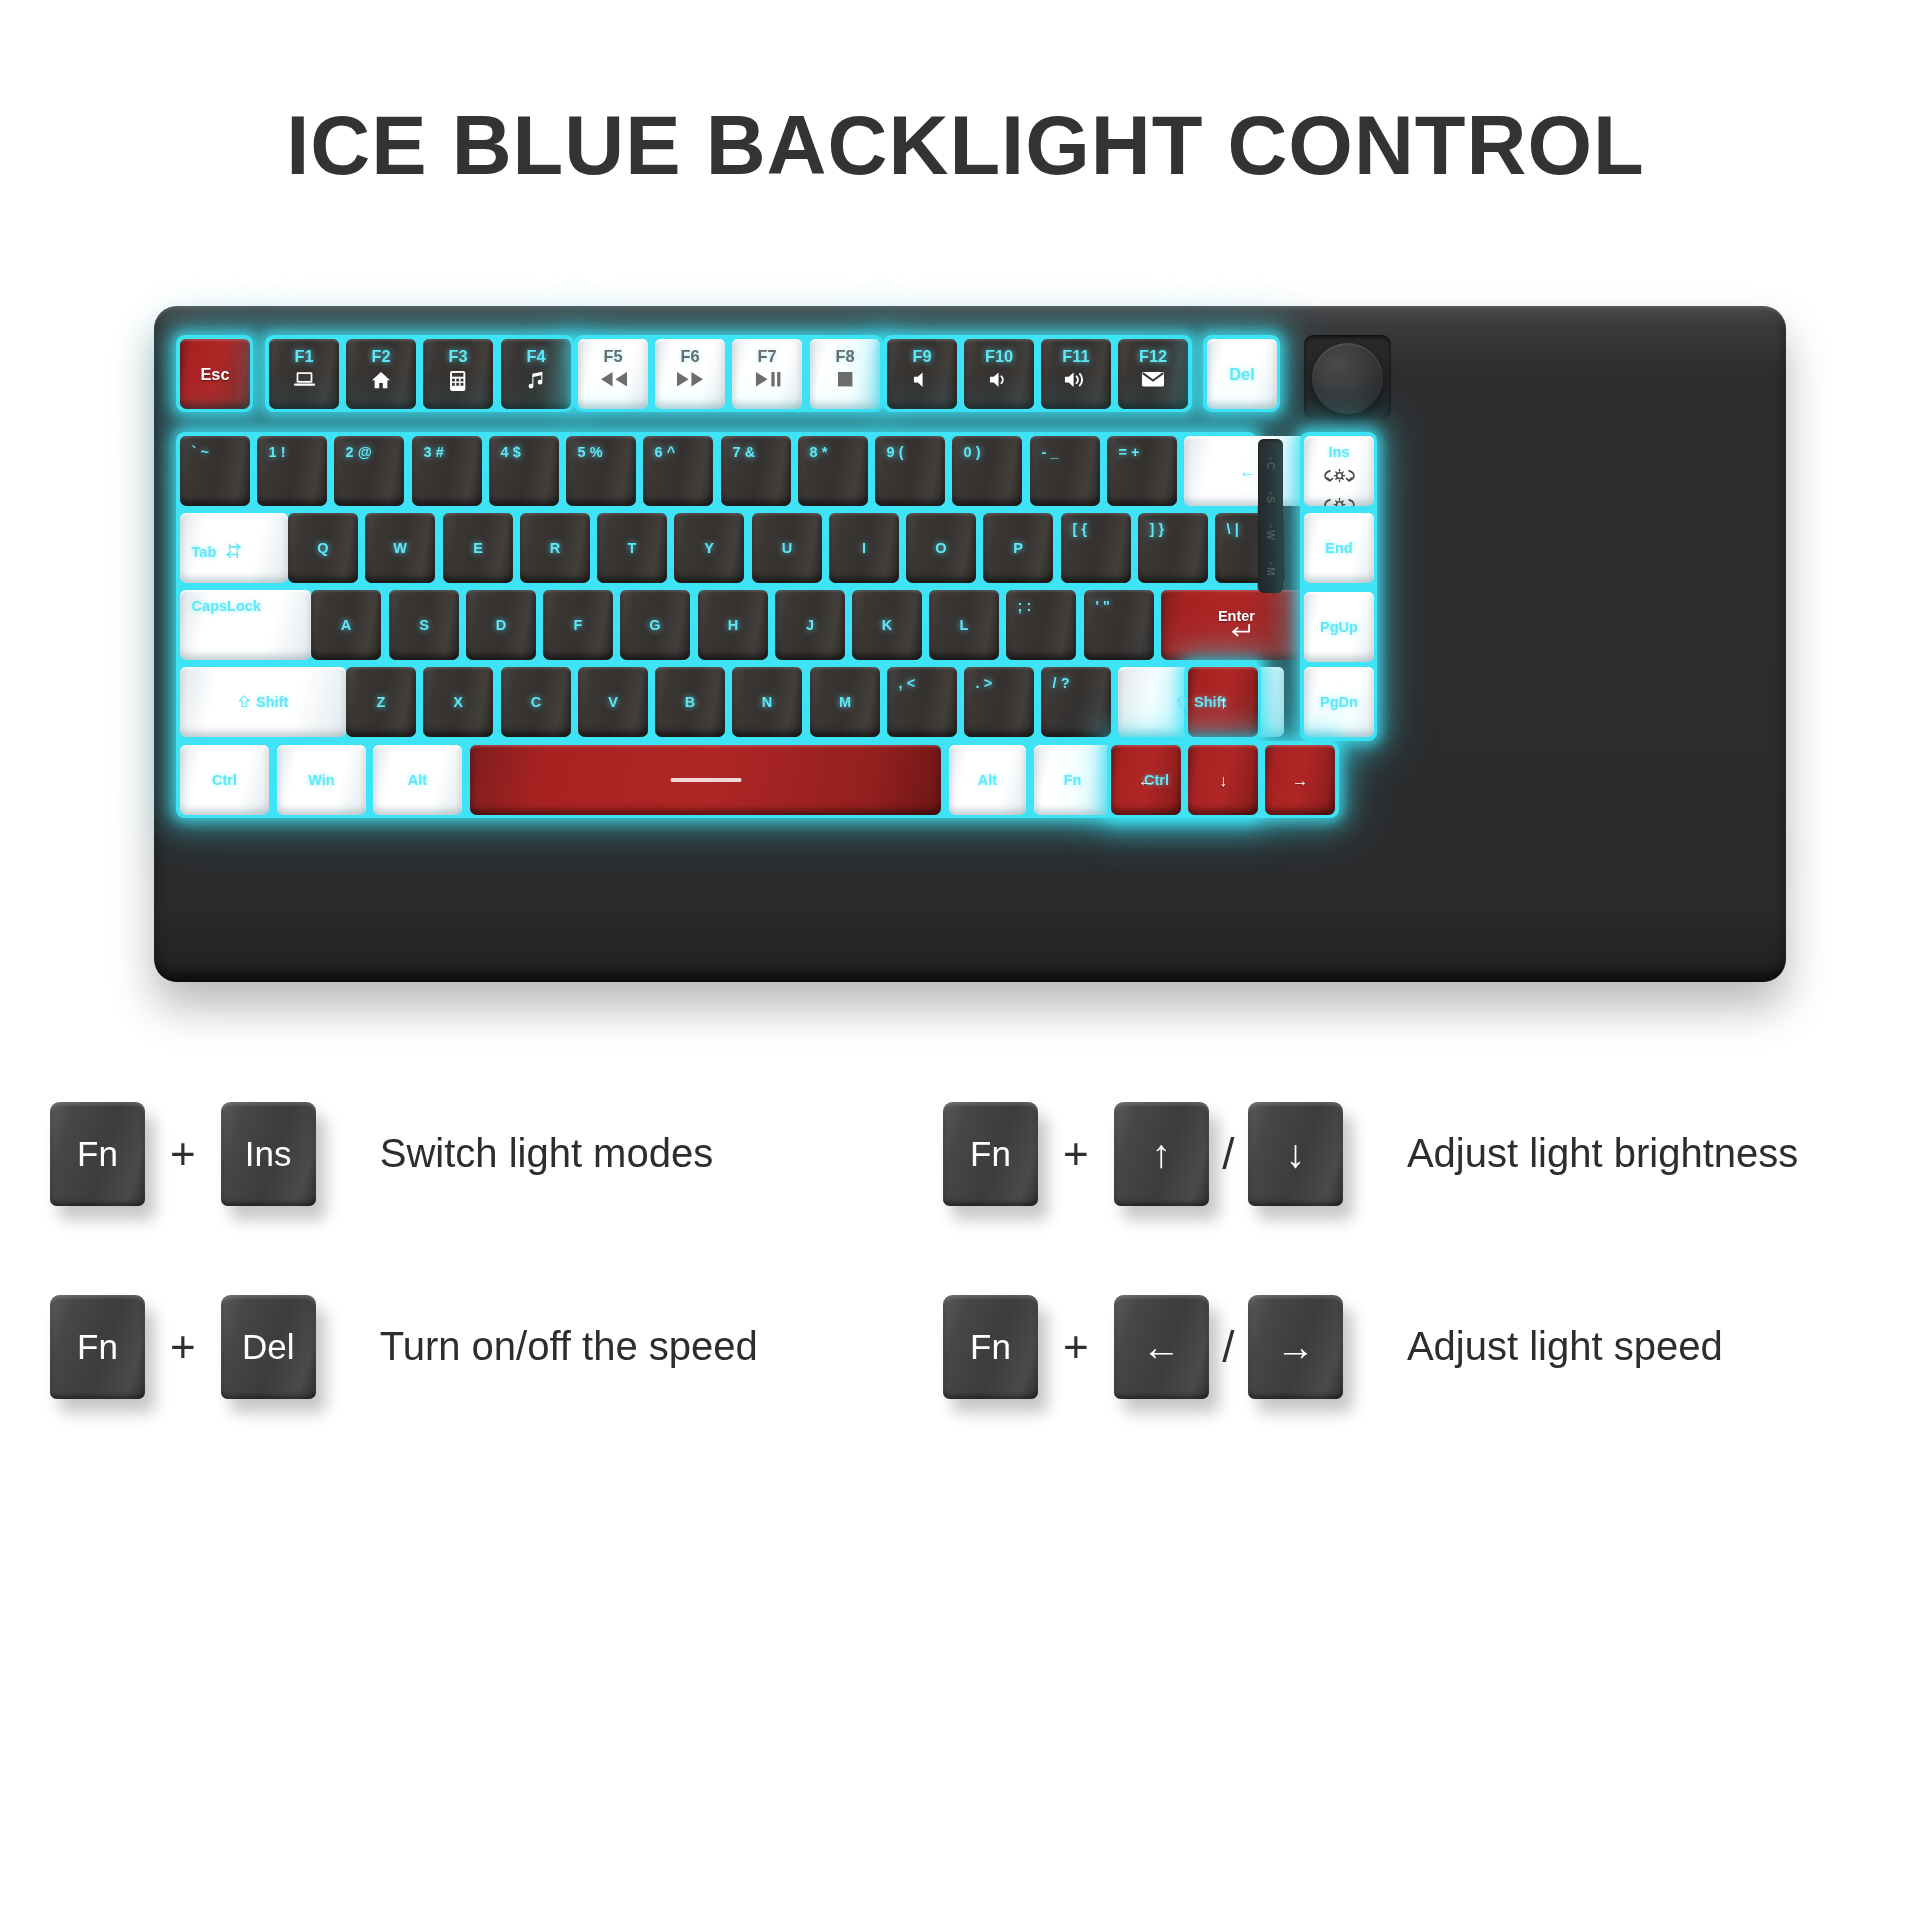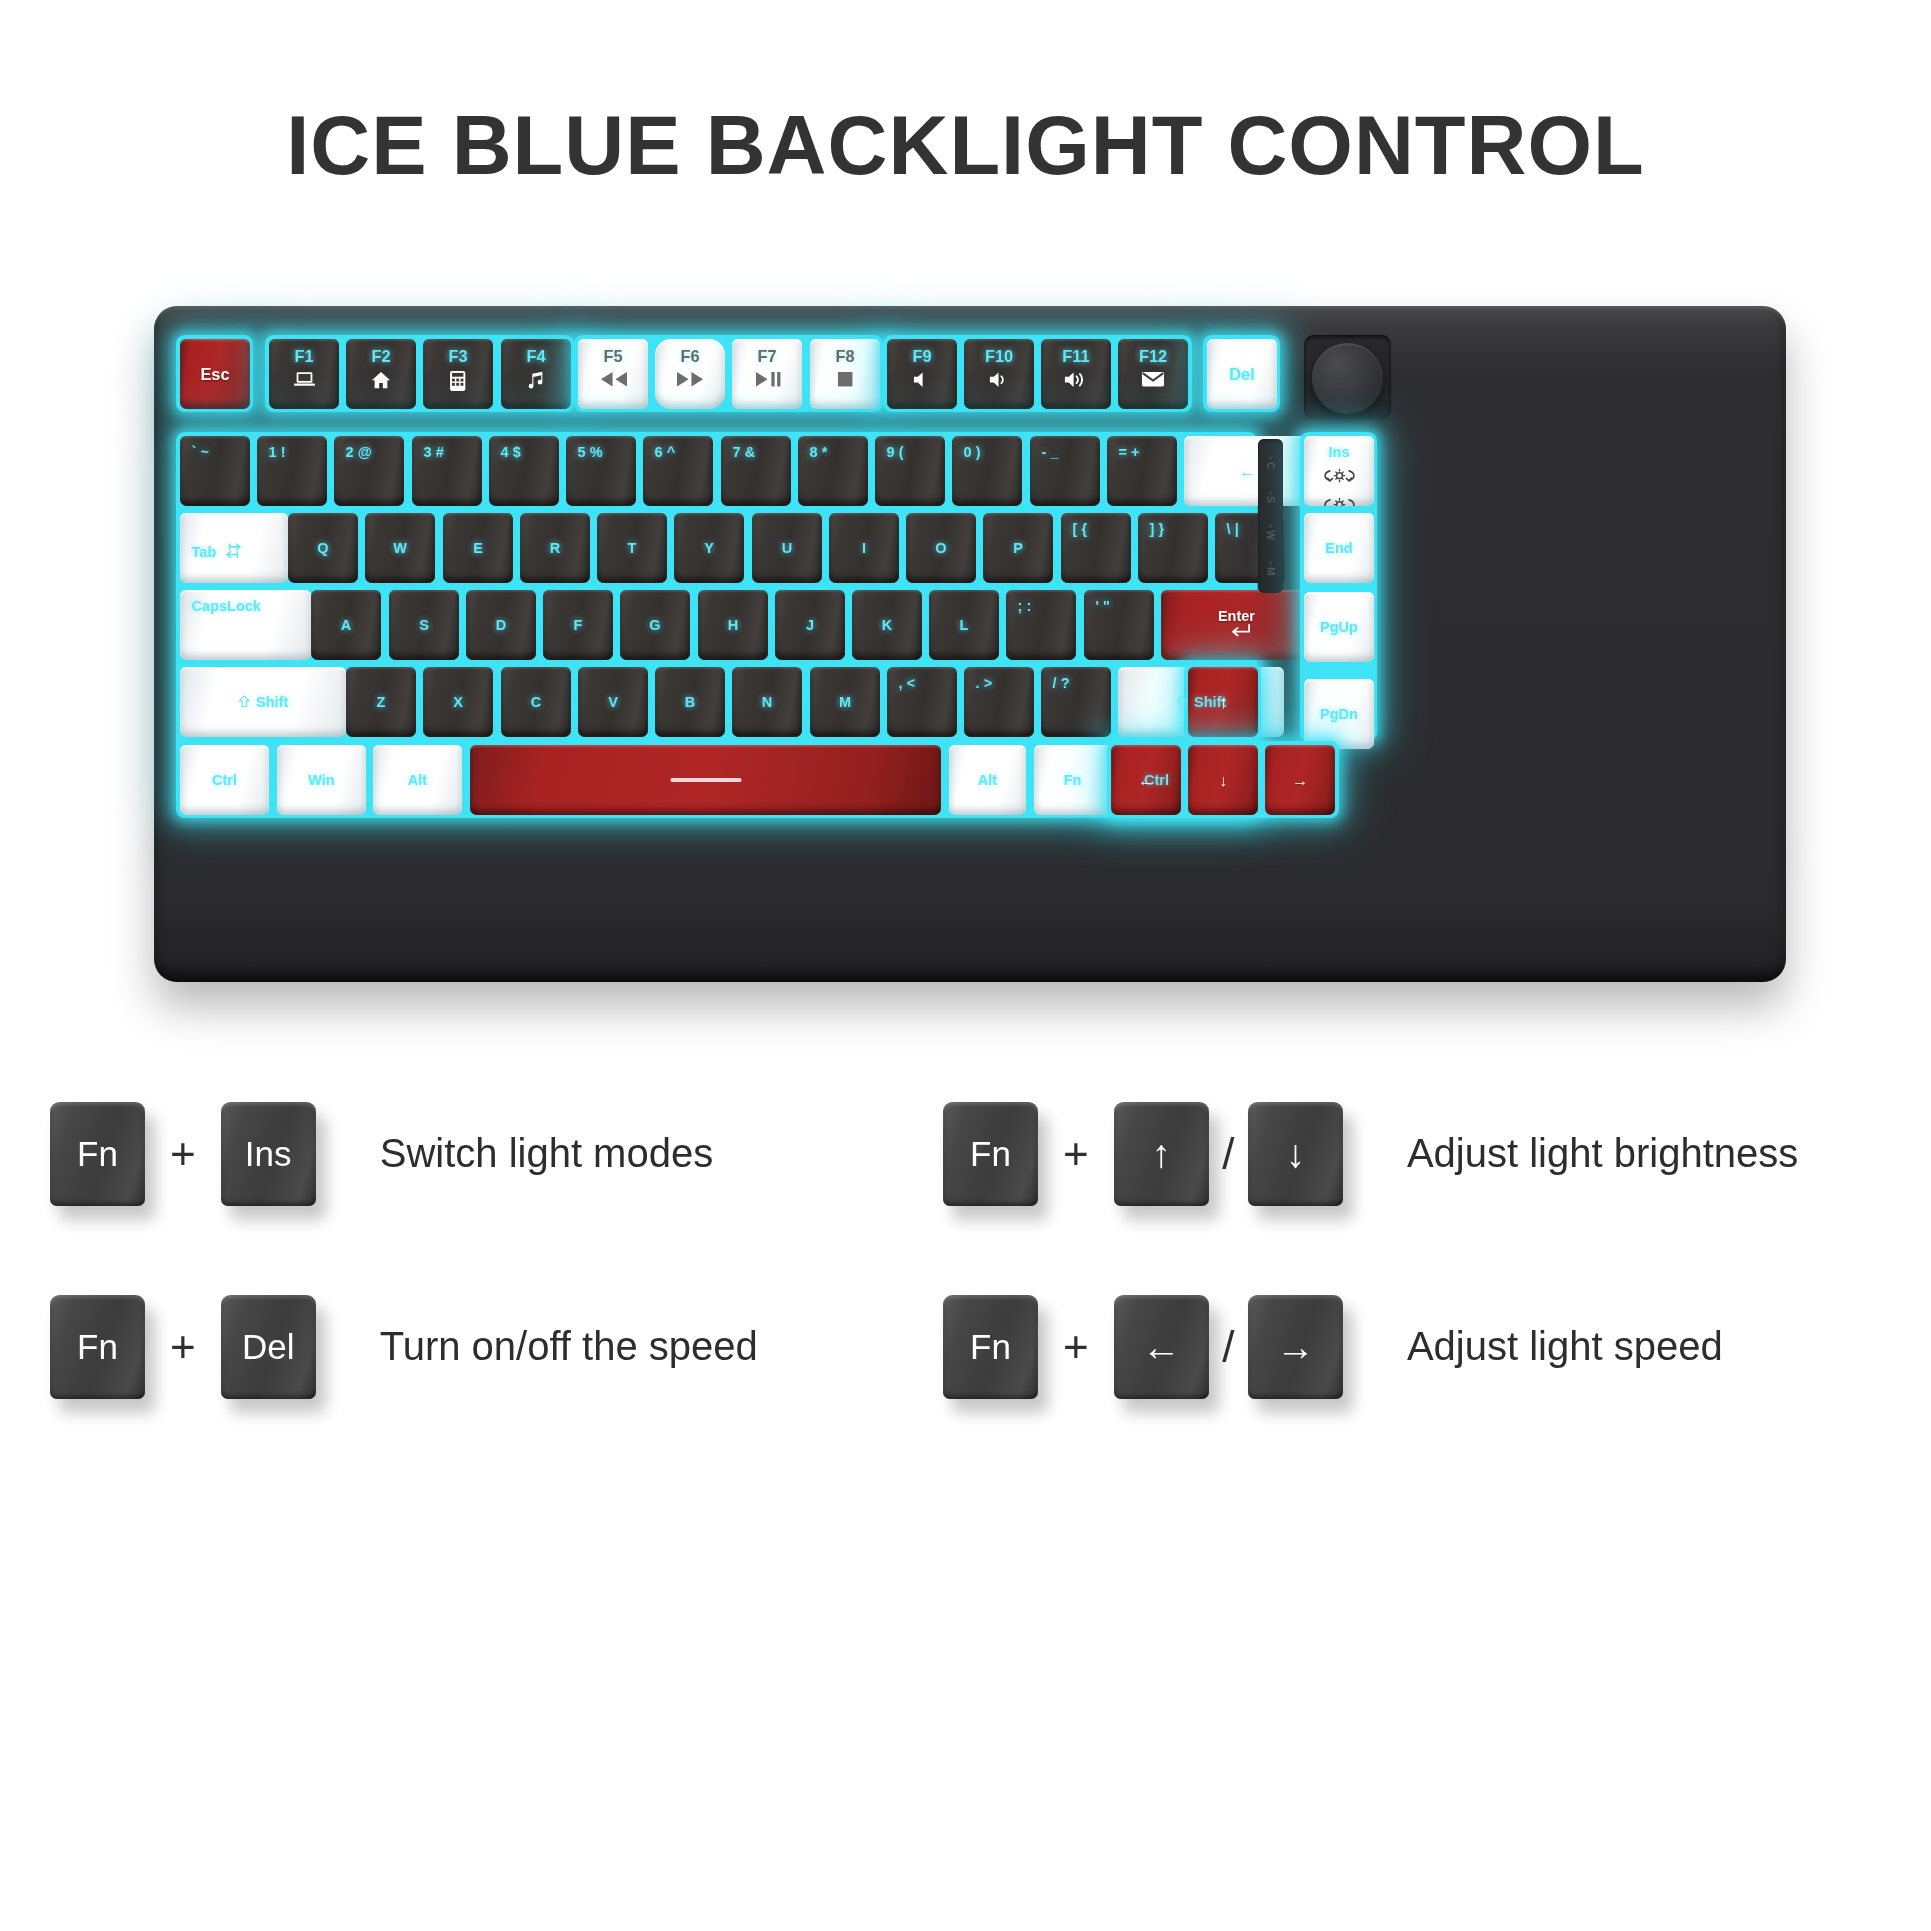--- a/index.html
+++ b/index.html
@@ -207,21 +207,21 @@
           </svg></span>
       </div>
       <div class="glow" style="left: 394px; top: -3.9px; width: 309px; height: 77px;"></div>
       <div class="key k-white pad icon-key" style="left: 398px; top: 0px; width: 70px; height: 70px;">
         <span class="lbl">F5</span>
         <span class="sub"><svg width="33" height="16.4" viewBox="0 0 34 17">
             <path d="M16 1v15L4 8.5z" fill="#6d6d6d"></path>
             <path d="M31 1v15L19 8.5z" fill="#6d6d6d"></path>
           </svg></span>
       </div>
-      <div class="key k-white pad icon-key" style="left: 475px; top: 0px; width: 70px; height: 70px; border-radius: 16px;">
+      <div class="key k-white pad icon-key" style="left: 475px; top: 0px; width: 70px; height: 70px;">
         <span class="lbl">F6</span>
         <span class="sub"><svg width="33" height="16.4" viewBox="0 0 34 17">
             <path d="M3 1v15l12-7.5z" fill="#6d6d6d"></path>
             <path d="M18 1v15l12-7.5z" fill="#6d6d6d"></path>
           </svg></span>
       </div>
       <div class="key k-white pad icon-key" style="left: 552px; top: 0px; width: 70px; height: 70px;">
         <span class="lbl">F7</span>
         <span class="sub"><svg width="29" height="16.4" viewBox="0 0 30 17">
             <path d="M3 1v15l12-7.5z" fill="#6d6d6d"></path>
@@ -505,21 +505,21 @@
               <path d="M17 3.6v1.6M17 14.8v1.6M11.6 10h1.5M20.9 10h1.5M13.2 6.2l1.1 1.1M19.7 12.7l1.1 1.1M20.8 6.2l-1.1 1.1M14.3 12.7l-1.1 1.1"></path>
             </g>
           </svg></span>
       </div>
       <div class="key k-white center-all" style="left: 1124px; top: 174px; width: 70px; height: 70px;">
         <span class="lbl tiny">End</span>
       </div>
       <div class="key k-white center-all" style="left: 1124px; top: 253px; width: 70px; height: 70px;">
         <span class="lbl tiny">PgUp</span>
       </div>
-      <div class="key k-white center-all" style="left: 1124px; top: 340px; width: 70px; height: 70px;">
+      <div class="key k-white center-all" style="left: 1124px; top: 328px; width: 70px; height: 70px;">
         <span class="lbl tiny">PgDn</span>
       </div>
       <div class="glow" style="left: 1004px; top: 324px; width: 77px; height: 77px;"></div>
       <div class="key k-red center-all" style="left: 1008px; top: 328px; width: 70px; height: 70px;">
         <span class="lbl">↑</span>
       </div>
       <div class="glow" style="left: 927px; top: 402px; width: 232px; height: 77px;"></div>
       <div class="key k-red center-all" style="left: 931px; top: 406px; width: 70px; height: 70px;">
         <span class="lbl">←</span>
       </div>

